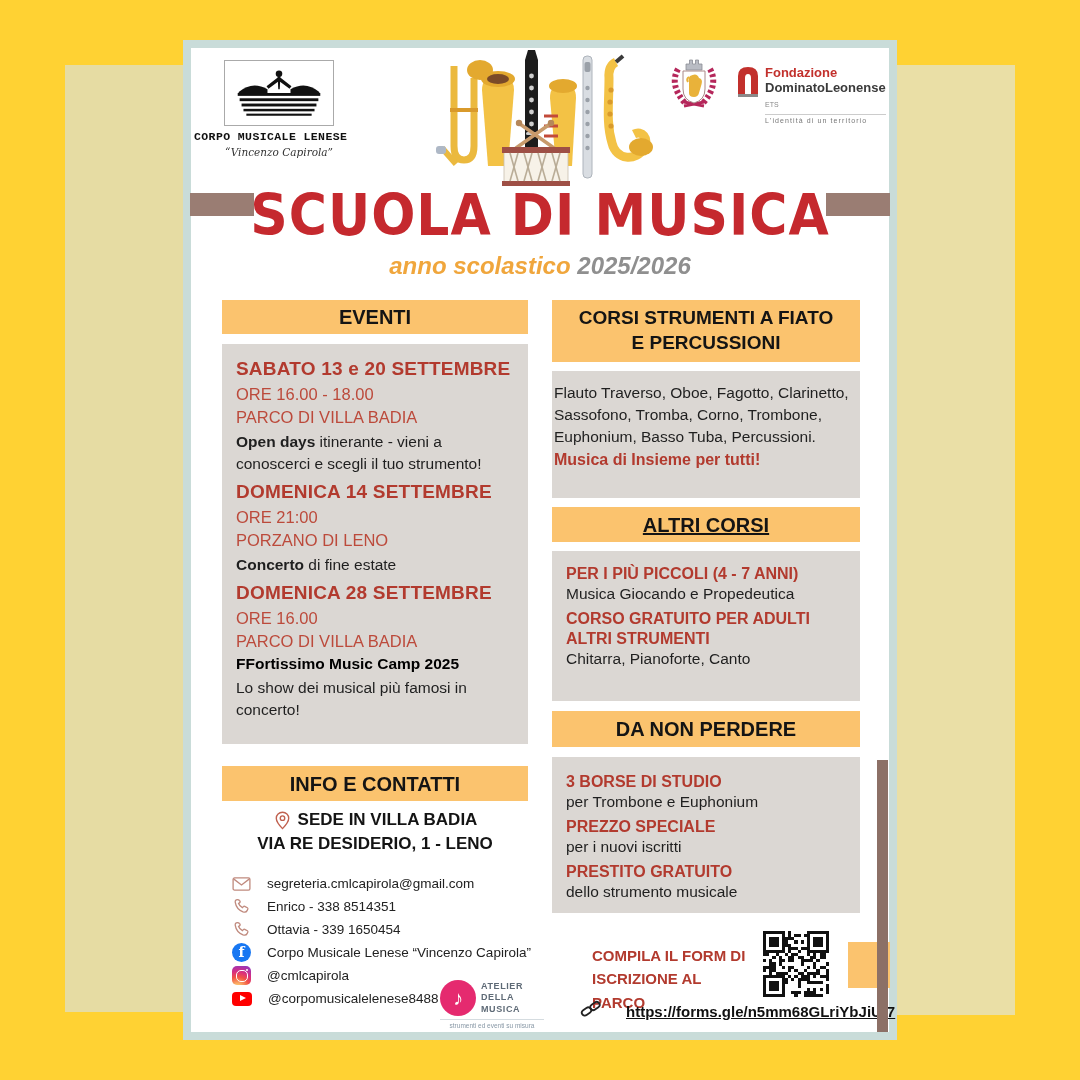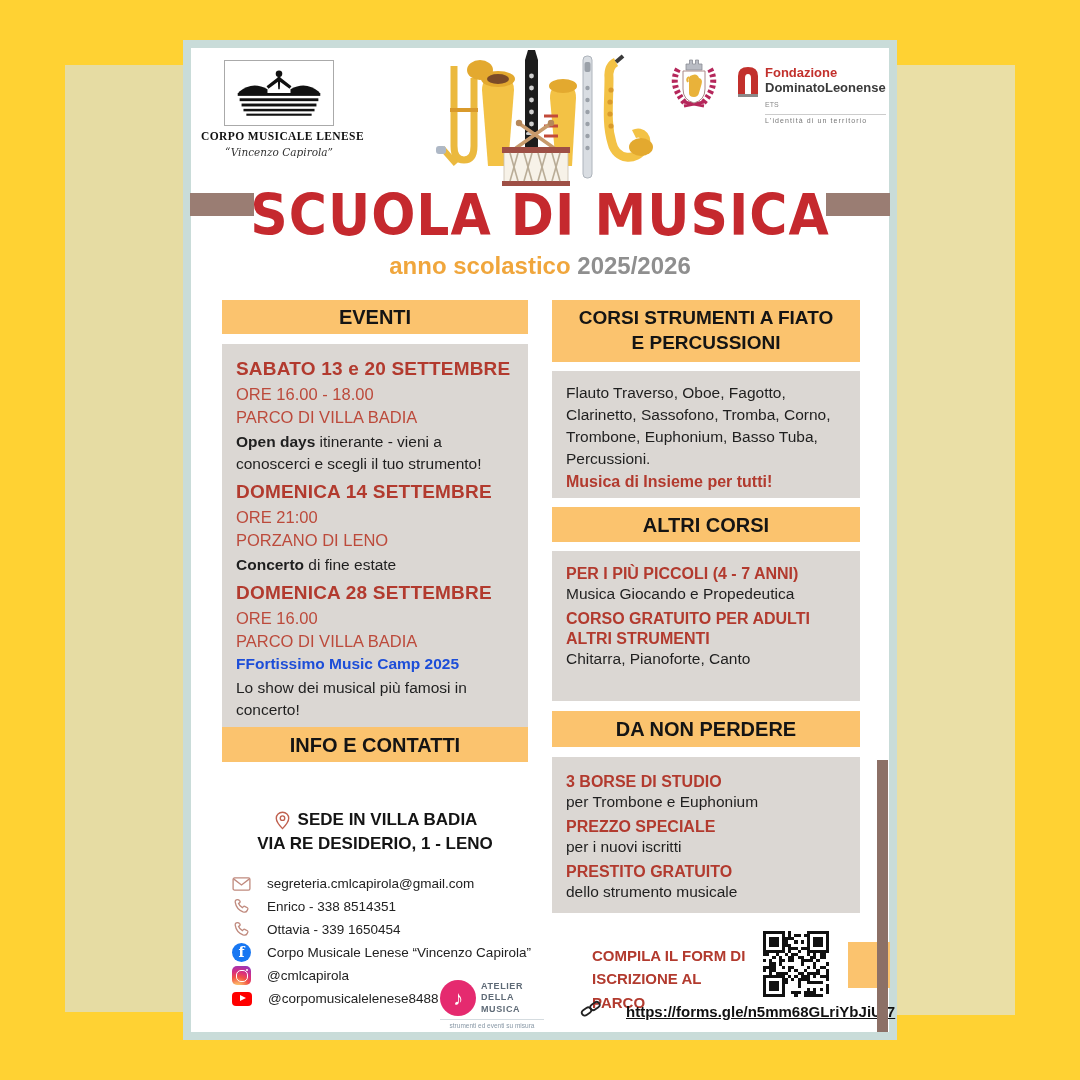--- a/index.html
+++ b/index.html
@@ -16,60 +16,60 @@
   .tan-left  { left:65px;  top:65px; width:126px; height:947px; background:#E6DCA3; }
   .tan-right { left:897px; top:65px; width:118px; height:950px; background:#EADFA6; }
 
   
   .poster-frame { left:183px; top:40px; width:714px; height:1000px; background:#C9DCD9; }
   .poster { left:191px; top:48px; width:698px; height:984px; background:#FFFFFF; }
 
   
   .org-logo-box { left:224px; top:60px; width:110px; height:66px; border:1px solid #AAA; background:#fff;
                   display:flex; align-items:center; justify-content:center; }
-  .org-logo-name { left:194px; top:130px; width:170px; text-align:right;
-                   font-family:Liberation Serif, serif; font-weight:bold; font-size:11.5px; letter-spacing:.4px; color:#111; }
+  .org-logo-name { left:194px; top:130px; width:170px; text-align:left;
+                   font-family:Liberation Mono, monospace; font-weight:bold; font-size:11.5px; letter-spacing:.4px; color:#111; }
   .org-logo-motto { left:194px; top:146px; width:170px; text-align:center;
                     font-family:"DejaVu Serif", serif; font-style:italic; font-size:10.5px; color:#333; }
   .instruments { left:420px; top:48px; width:240px; height:145px; }
   .crest { left:664px; top:56px; width:60px; height:68px; }
   .foundation { left:737px; top:66px; width:140px; display:flex; gap:6px; }
   .foundation .arch { width:22px; height:32px; flex:0 0 auto; }
   .foundation .fname1 { color:#C2302C; font-weight:bold; font-size:13px; line-height:1.15; }
   .foundation .fname2 { color:#3A3A3A; font-weight:bold; font-size:13px; line-height:1.15; }
   .foundation .ets { font-size:7px; color:#888; font-weight:normal; }
   .foundation .ftag { font-size:7px; color:#777; letter-spacing:1.1px; margin-top:3px; border-top:1px solid #CCC; padding-top:2px; }
 
   
   .main-title { left:192px; top:186px; width:696px; text-align:center;
                 font-family:"DejaVu Sans", sans-serif; font-weight:bold; font-size:52px; letter-spacing:1px;
                 color:#C5292E; transform:scaleY(1.08); }
-  .subtitle { left:192px; top:252px; width:696px; text-align:center; font-weight:bold; font-size:24px; }
+  .subtitle { left:192px; top:252px; width:696px; text-align:center; font-weight:bold; font-size:24px;font-style:italic; }
   .subtitle .s1 { color:#F0A63C; }
   .subtitle .s2 { color:#8F8F8F; }
   .bar { background:#9A7D73; height:23px; width:64px; top:193px; }
   .bar-l { left:190px; } .bar-r { left:826px; }
   .vbar { left:877px; top:760px; width:11px; height:272px; background:#8C7066; }
 
   
   .hdr { background:#FBC36E; color:#141414; font-weight:bold; font-size:20px;
          display:flex; flex-direction:column; align-items:center; justify-content:center; text-align:center; line-height:1.3; }
   .graybox { background:#DBD7D3; padding:14px 14px; }
 
   
   .eventi-hdr { left:222px; top:300px; width:306px; height:34px; }
   .events-box { left:222px; top:344px; width:306px; height:400px; }
   .ev-title { font-size:19px; font-weight:800; color:#B23A2E; margin:8px 0 5px; letter-spacing:.2px; }
   .ev-title:first-child { margin-top:0; }
   .ev-line { font-size:16.5px; color:#BC4A3B; margin:4px 0; }
   .ev-desc { font-size:15.5px; color:#1F1F1F; line-height:1.42; margin:4px 0 6px; }
-  .ev-name { font-size:15.5px; font-weight:bold; color:#1d4ed8; margin-top:4px; }
+  .ev-name { font-size:15.5px; font-weight:bold; color:#000000; margin-top:4px; }
   .b { font-weight:bold; }
 
-  .info-hdr { left:222px; top:727px; width:306px; height:35px; }
+  .info-hdr { left:222px; top:766px; width:306px; height:35px; }
   .sede { left:222px; top:810px; width:306px; text-align:center; font-weight:bold; font-size:17px; color:#141414; }
   .sede-row { display:flex; align-items:center; justify-content:center; gap:6px; margin-bottom:4px; }
   .contacts { left:232px; top:872px; width:300px; }
   .c-row { display:flex; align-items:center; gap:16px; height:23px; font-size:13.5px; color:#222; white-space:nowrap; }
   .ic { width:19px; height:19px; flex:0 0 auto; display:flex; align-items:center; justify-content:center; }
   .fb { width:19px; height:19px; border-radius:50%; background:#1877F2; color:#fff;
         font-family:"DejaVu Serif", serif; font-weight:bold; font-size:14px; line-height:19px; text-align:center; }
   .ig { width:19px; height:19px; border-radius:5px; position:relative;
         background:radial-gradient(circle at 30% 120%, #FED373 10%, #F15245 45%, #D92E7F 65%, #9B36B7 90%); }
   .ig::before { content:''; position:absolute; inset:3.5px; border:1.6px solid #fff; border-radius:5px; }
@@ -81,24 +81,24 @@
   
   .atelier { left:440px; top:980px; width:104px; }
   .at-row { display:flex; align-items:center; gap:5px; }
   .at-circle { width:36px; height:36px; border-radius:50%; background:#E52A6F; color:#fff;
                font-size:20px; display:flex; align-items:center; justify-content:center; }
   .at-name { font-size:9px; font-weight:bold; color:#5E6A76; letter-spacing:.6px; line-height:1.25; }
   .at-tag { margin-top:3px; font-size:6.5px; color:#8898A6; text-align:center; border-top:1px solid #D5DCE0; padding-top:1.5px; }
 
   
   .fiato-hdr { left:552px; top:300px; width:308px; height:62px; font-size:19px; }
-  .fiato-box { left:552px; top:371px; width:308px; height:127px; padding:11px 14px; }
+  .fiato-box { left:552px; top:371px; width:308px; height:127px; padding:11px 2px; }
   .body-txt { font-size:15.5px; line-height:1.42; color:#1F1F1F; }
   .red-line { font-size:16px; font-weight:bold; color:#B23A2E; margin-top:3px; }
-  .altri-hdr { left:552px; top:507px; width:308px; height:35px; }
+  .altri-hdr { left:552px; top:507px; width:308px; height:35px;text-decoration:underline; }
   .altri-box { left:552px; top:551px; width:308px; height:150px; padding:12px 14px; }
   .danp-hdr { left:552px; top:711px; width:308px; height:36px; }
   .danp-box { left:552px; top:757px; width:308px; height:156px; padding:14px; }
   .pair-h { font-size:16px; font-weight:bold; color:#B23A2E; margin:2px 0; }
   .pair-t { font-size:15.5px; color:#1F1F1F; margin:2px 0 7px; }
 
   
   .cta { left:592px; top:944px; width:160px; font-weight:bold; font-size:15px; color:#B23A2E; line-height:1.55; }
   .orange-sq { left:848px; top:942px; width:42px; height:46px; background:#FBC36E; }
   .qr { left:760px; top:928px; width:72px; height:72px; background:#fff; padding:3px;

